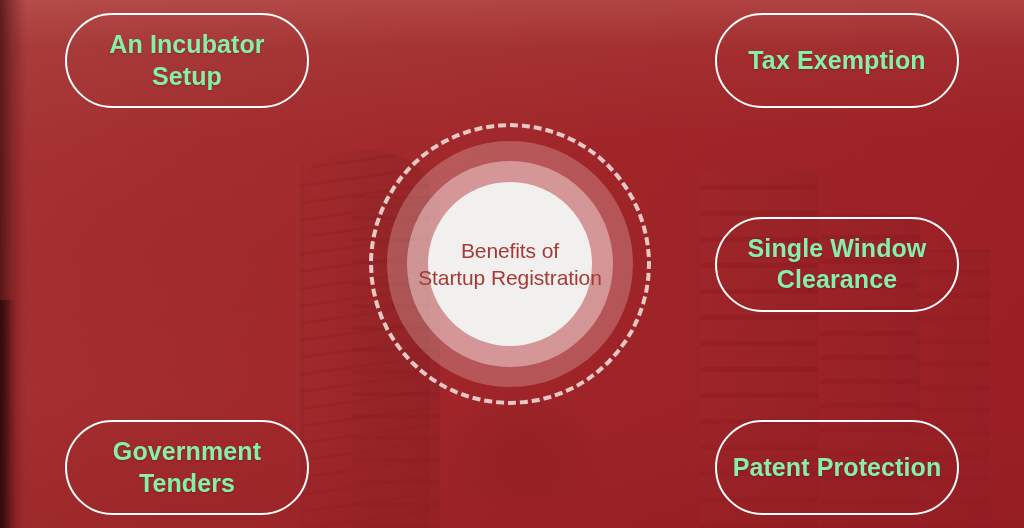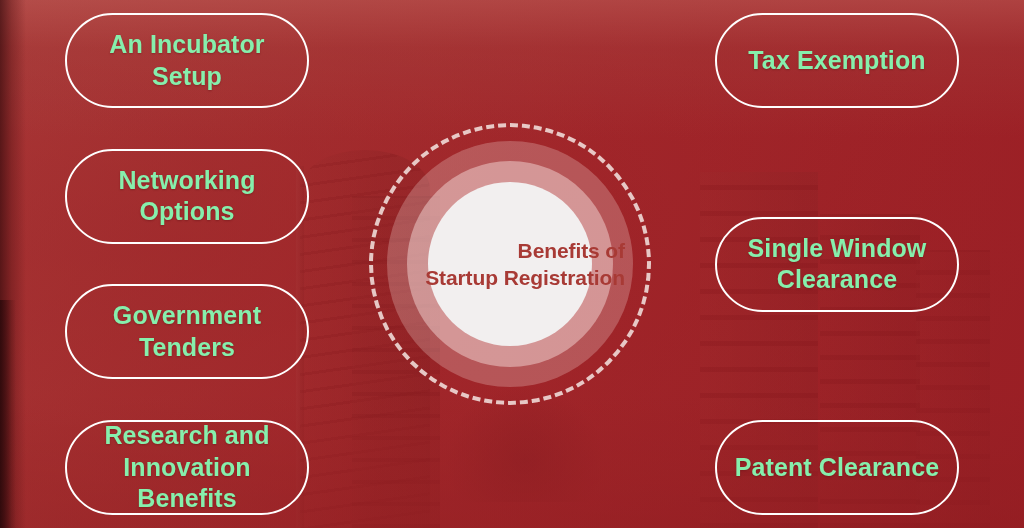--- a/index.html
+++ b/index.html
@@ -176,24 +176,24 @@
   }
   .ring-core {
     width:164px; height:164px;
     background:#f2efef;
   }
   .center-text {
     position:absolute;
     left:50%; top:50%;
     transform:translate(-50%,-50%);
     width:230px;
-    text-align:right;
+    text-align:center;
     color:#a83a35;
     font-size:21px;
-    font-weight:700;
+    font-weight:400;
     line-height:1.3;
     letter-spacing:-0.1px;
     white-space:nowrap;
   }
   .center-text .line2 { display:block; }
 </style>
 </head>
 <body>
 
 <div id="infographic">
@@ -210,39 +210,33 @@
   <div class="bg-layer bg-tint"></div>
   <div class="bg-layer bg-sky"></div>
   <div class="bg-layer bg-leftstrip"></div>
   <div class="bg-layer bg-leftstrip2"></div>
 
   <div class="column left">
     <div class="pill">
       <span class="pill-label">An Incubator Setup</span>
     </div>
     <div class="pill">
-      <span class="pill-label">Networking Options</span>
-    </div>
-    <div class="pill">
       <span class="pill-label">Government Tenders</span>
     </div>
-    <div class="pill">
-      <span class="pill-label">Research and<br>Innovation Benefits</span>
-    </div>
   </div>
 
   <div class="column right">
     <div class="pill">
       <span class="pill-label">Tax Exemption</span>
     </div>
     <div class="pill">
       <span class="pill-label">Single Window<br>Clearance</span>
     </div>
     <div class="pill">
-      <span class="pill-label">Patent Clearance</span>
+      <span class="pill-label">Patent Protection</span>
     </div>
   </div>
 
   <div id="center-emblem">
     <div class="ring ring-dashed"></div>
     <div class="ring ring-outer"></div>
     <div class="ring ring-mid"></div>
     <div class="ring ring-core"></div>
     <div class="center-text">
       <span>Benefits of</span>

